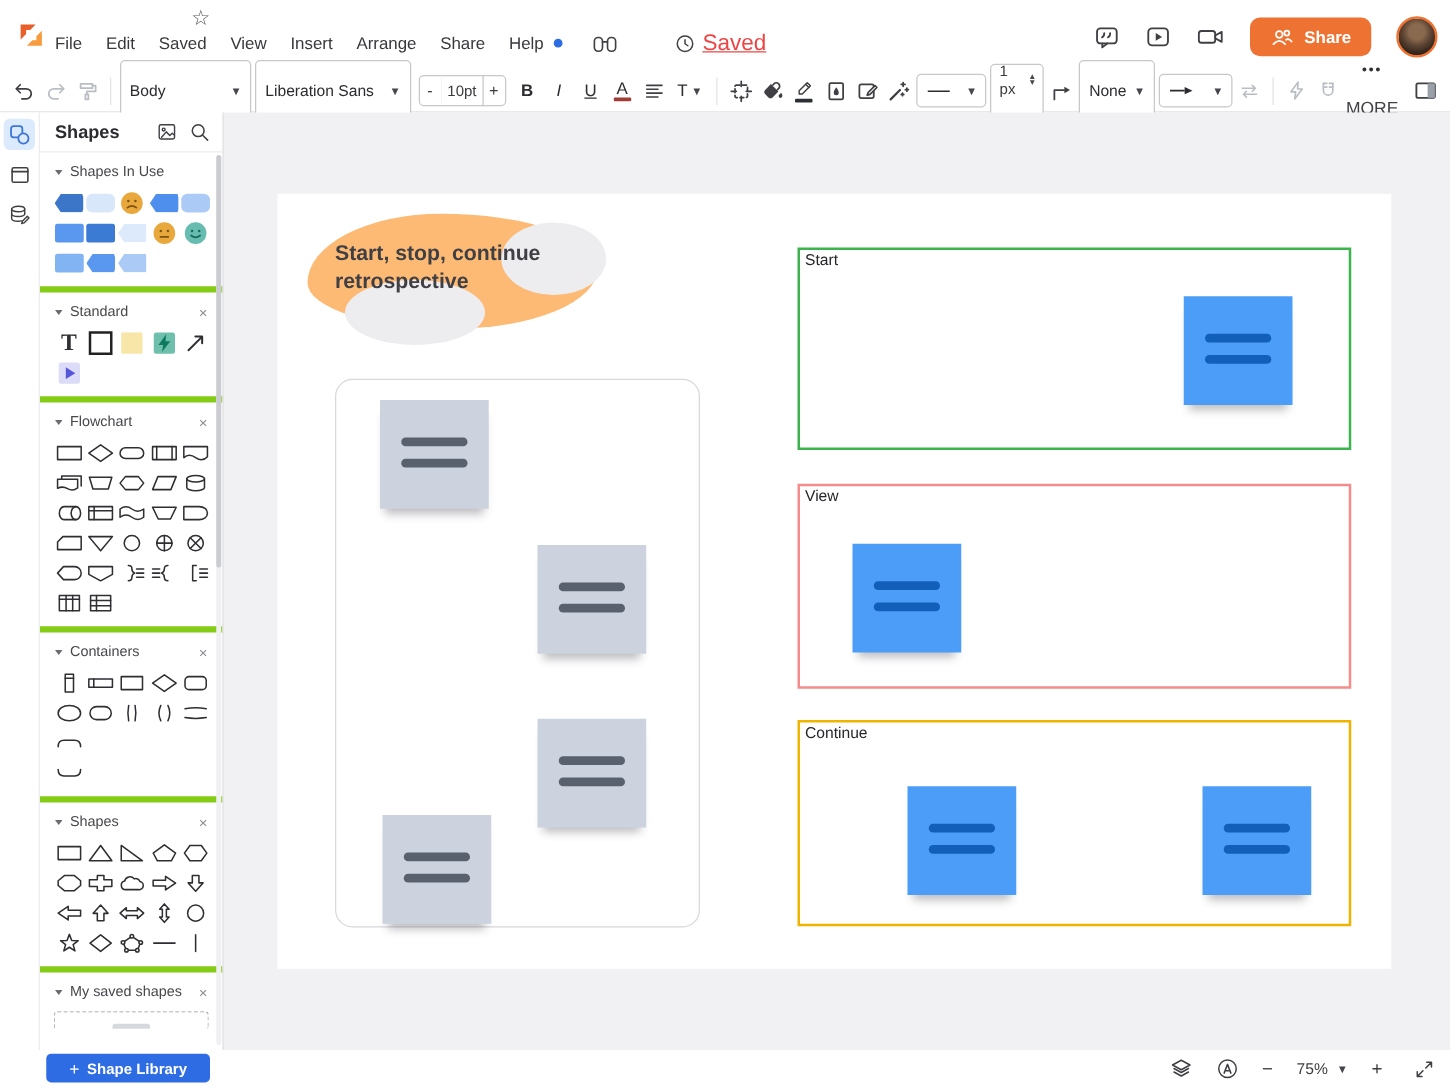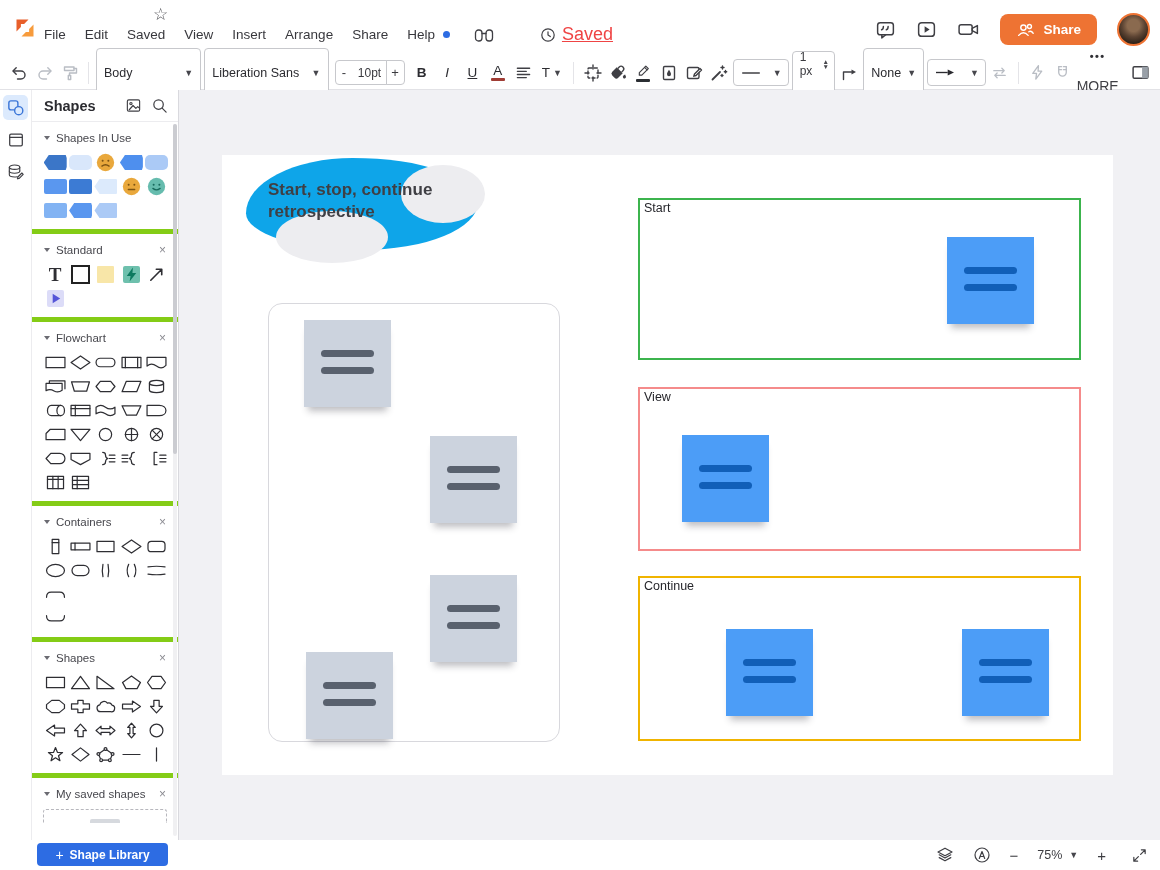--- a/index.html
+++ b/index.html
@@ -77,21 +77,21 @@
   .std-light{display:inline-block;width:17px;height:17px;background:#6ec0ad;border-radius:2px}
   .std-play{display:inline-block;width:17px;height:17px;background:#dcdcf8;border-radius:2px}
   .saved-drop{margin:4px 11px 0;height:13px;border:1.5px dashed #b7b7bd;border-bottom:none;border-radius:3px 3px 0 0;overflow:hidden}
   .saved-drop .peek{width:30px;height:10px;background:#d6d9de;border-radius:2px;margin:9px auto 0}
   .sb-scroll{position:absolute;top:34px;right:1px;width:4px;bottom:4px;background:#f0f0f2;border-radius:2px}
   .sb-thumb{position:absolute;top:0;right:0;width:4px;height:330px;background:#cbccd1;border-radius:2px}
 
   
   .canvas{position:absolute;top:90px;left:179px;right:0;bottom:30px;background:#f1f1f4;overflow:hidden}
   .artboard{position:absolute;left:43px;top:65px;width:891px;height:620px;background:#fff}
-  .blob{position:absolute;left:67px;top:68px;width:232px;height:92px;background:#0ea5e9;border-radius:46% 54% 50% 50% / 60% 48% 52% 40%;cursor:pointer}
+  .blob{position:absolute;left:67px;top:81px;width:232px;height:92px;background:#fdba74;border-radius:46% 54% 50% 50% / 60% 48% 52% 40%;cursor:pointer}
   .blob::before{content:"";position:absolute;left:30px;bottom:-13px;width:112px;height:52px;background:#ededf0;border-radius:50%}
   .blob::after{content:"";position:absolute;right:-7px;top:7px;width:84px;height:58px;background:#ededf0;border-radius:50%}
   .blob-text{position:relative;z-index:2;display:block;padding:21px 0 0 22px;width:200px;font-size:17px;font-weight:700;line-height:1.32;color:#3f3f44}
   .backlog{position:absolute;background:#fff;border:1px solid #d8d8dd;border-radius:14px;cursor:pointer}
   .zone{position:absolute;background:#fff;border-width:2px;border-style:solid;box-sizing:border-box;cursor:pointer}
   .zone-label{position:absolute;top:1px;left:4px;font-size:12.5px;color:#26262b}
   .note{position:absolute;width:87px;height:87px;display:flex;flex-direction:column;align-items:center;justify-content:center;gap:10px;box-shadow:0 8px 7px -4px rgba(50,50,62,.32);cursor:pointer}
   .note .bar{width:62%;height:7px;border-radius:4px;margin-top:-4px}
   .note .bar + .bar{margin-top:0}
 

